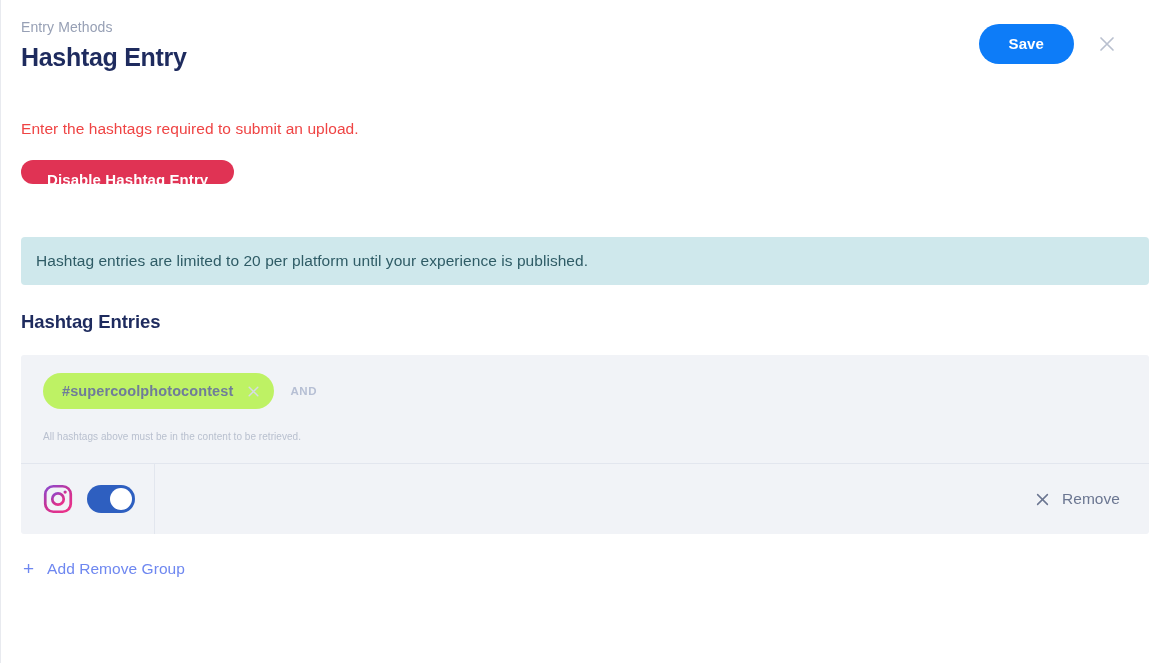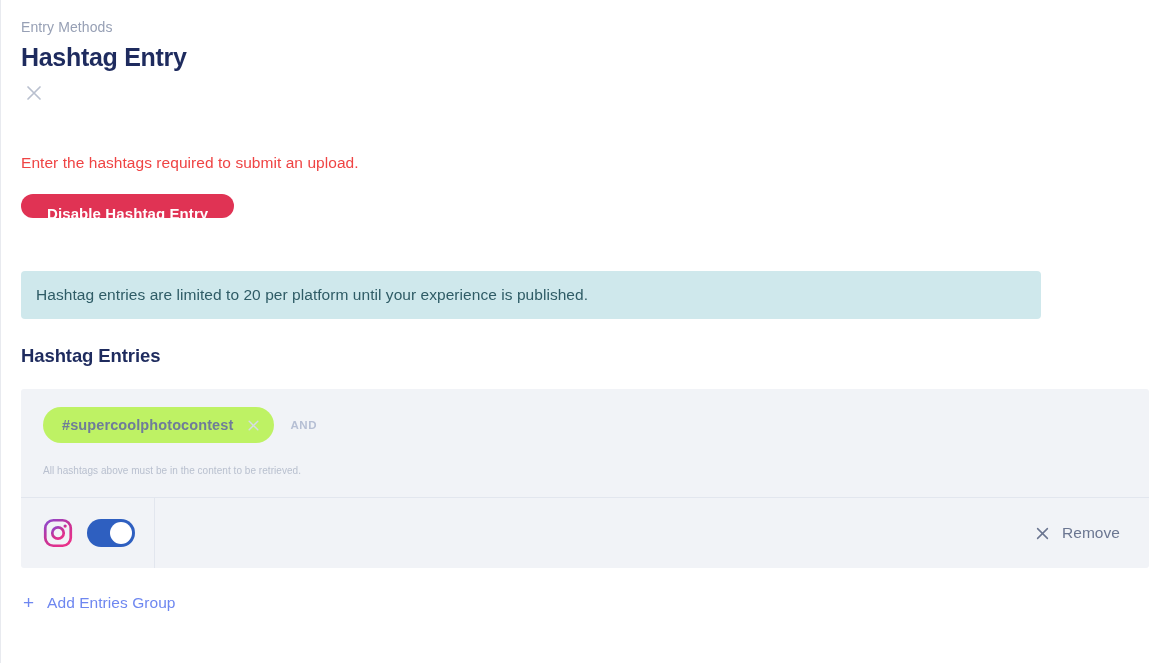--- a/index.html
+++ b/index.html
@@ -17,21 +17,20 @@
     border-left: 1px solid #e8eaef;
     position: relative;
   }
 
   
   .header {
     padding: 16px 20px 0 20px;
     display: flex;
     align-items: flex-start;
     justify-content: space-between;
-    flex-direction: column;
   }
 
   .header-titles { padding-top: 2px; }
 
   .breadcrumb {
     font-size: 14px;
     color: #97a0b5;
     letter-spacing: 0.1px;
     line-height: 18px;
     margin-bottom: 6px;
@@ -106,21 +105,21 @@
   }
 
   .info-banner {
     margin-top: 48px;
     background: #cfe8ec;
     border-radius: 4px;
     height: 48px;
     display: flex;
     align-items: center;
     padding: 0 15px;
-    width: 1020px;
+    width: 1128px;
   }
 
   .info-banner-text {
     font-size: 15.5px;
     color: #2f5c66;
     letter-spacing: 0.05px;
   }
 
   .section-heading {
     margin-top: 26px;
@@ -273,20 +272,21 @@
 </style>
 </head>
 <body>
 
 <div class="header">
   <div class="header-titles">
     <div class="breadcrumb">Entry Methods</div>
     <div class="page-title">Hashtag Entry</div>
   </div>
   <div class="header-actions">
+    <button class="save-button">Save</button>
     <div class="close-button">
       <svg width="20" height="20" viewBox="0 0 20 20" aria-hidden="true">
         <path d="M4 4 L16 16 M16 4 L4 16" stroke="#b9c0cf" stroke-width="1.7" stroke-linecap="round" fill="none"></path>
       </svg>
     </div>
   </div>
 </div>
 
 <div class="content">
 
@@ -346,16 +346,16 @@
           </svg>
         </span>
         <span class="remove-label">Remove</span>
       </div>
     </div>
 
   </div>
 
   <div class="add-group-link">
     <span class="add-plus">+</span>
-    <span class="add-label">Add Entries Group</span>
+    <span class="add-label">Add Remove Group</span>
   </div>
 
 </div>
 
 </body></html>

